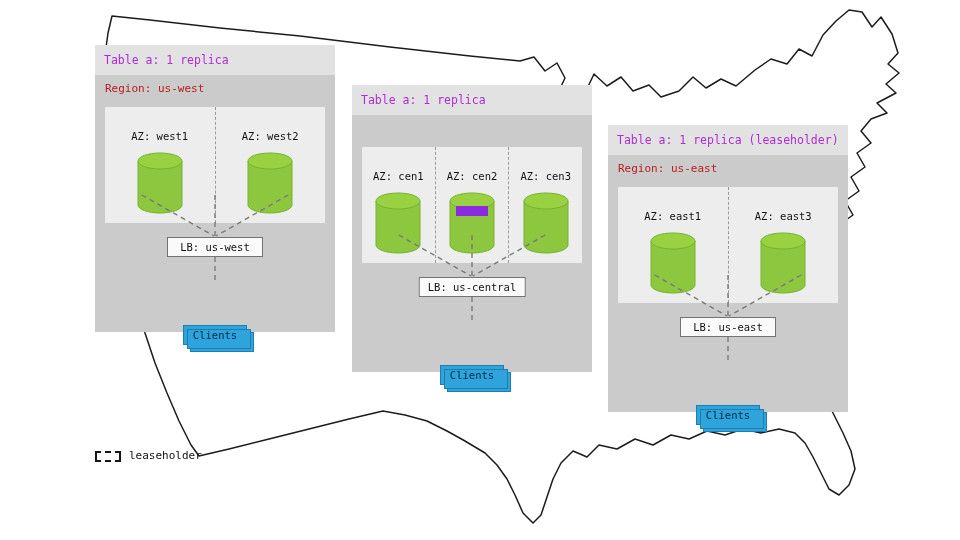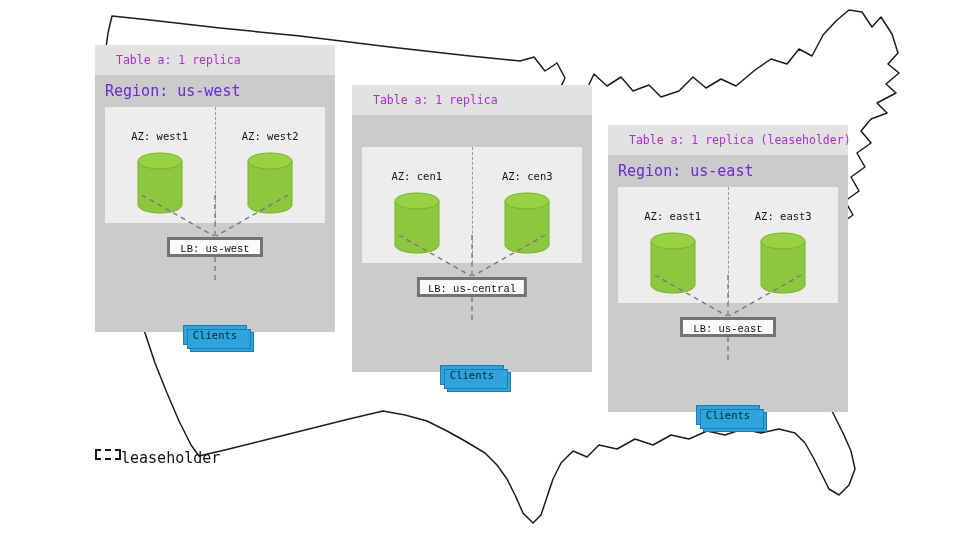--- a/index.html
+++ b/index.html
@@ -22,31 +22,31 @@
     position: absolute;
     width: 240px;
     height: 287px;
     background: #cbcbcb;
     z-index: 2;
   }
   .panel-title {
     height: 30px;
     line-height: 30px;
     background: #e2e2e2;
-    padding-left: 21px;
+    padding-left: 9px;
     font-size: 11.5px;
     color: var(--title-purple, #b22bd8);
     white-space: nowrap;
   }
   .region-label {
     position: absolute;
     top: 37px;
     left: 10px;
-    font-size: 15px;
-    color: #6d28d9;
+    font-size: 11px;
+    color: #b91c1c;
     white-space: nowrap;
   }
   .az-container {
     position: absolute;
     top: 62px;
     left: 10px;
     right: 10px;
     height: 116px;
     background: #ededed;
     display: flex;
@@ -100,27 +100,26 @@
   .lb-box {
     position: absolute;
     top: 192px;
     left: 50%;
     transform: translateX(-50%);
     min-width: 96px;
     height: 20px;
     line-height: 18px;
     text-align: center;
     background: #fafafa;
-    border: 3px solid #737373;
+    border: 1px solid #737373;
     font-size: 10.5px;
     color: #111111;
     padding: 0 8px;
     white-space: nowrap;
     z-index: 2;
-    font-family: Liberation Mono, monospace;
   }
   .clients-box {
     position: absolute;
     top: 240px;
     left: 50%;
     margin-left: -32px;
     width: 64px;
     height: 20px;
     line-height: 18px;
     text-align: center;
@@ -147,24 +146,24 @@
     left: 5.5px; top: 5.5px;
     width: 100%; height: 100%;
     background: var(--client-blue, #2ea3dc);
     border: 1px solid #1d7fb0;
   }
   .legend {
     position: absolute;
     left: 95px;
     top: 449px;
     display: flex;
-    align-items: flex-start;
-    gap: 0;
+    align-items: flex-end;
+    gap: 8px;
     z-index: 2;
-    font-size: 15px;
+    font-size: 11px;
     color: #111111;
   }
   .legend-swatch {
     display: inline-block;
     width: 26px;
     height: 11px;
     border: 2px dashed #161616;
     background: #ffffff;
   }
 </style>
@@ -222,20 +221,29 @@
       <div class="az-col">
         <div class="az-label">AZ: cen1</div>
         <div class="cyl-wrap">
           <svg width="46" height="62" viewBox="0 0 46 62">
               <path d="M1 9 v44 a22 8 0 0 0 44 0 V9" fill="#8dc63f" stroke="#76b32c"></path>
               <ellipse cx="23" cy="9" rx="22" ry="8" fill="#9ad142" stroke="#76b32c"></ellipse>
             </svg>
         </div>
       </div>
       <div class="az-col">
+        <div class="az-label">AZ: cen2</div>
+        <div class="cyl-wrap">
+          <svg width="46" height="62" viewBox="0 0 46 62">
+              <path d="M1 9 v44 a22 8 0 0 0 44 0 V9" fill="#8dc63f" stroke="#76b32c"></path>
+              <ellipse cx="23" cy="9" rx="22" ry="8" fill="#9ad142" stroke="#76b32c"></ellipse>
+            </svg>
+        <div class="replica-bar"></div></div>
+      </div>
+      <div class="az-col">
         <div class="az-label">AZ: cen3</div>
         <div class="cyl-wrap">
           <svg width="46" height="62" viewBox="0 0 46 62">
               <path d="M1 9 v44 a22 8 0 0 0 44 0 V9" fill="#8dc63f" stroke="#76b32c"></path>
               <ellipse cx="23" cy="9" rx="22" ry="8" fill="#9ad142" stroke="#76b32c"></ellipse>
             </svg>
         </div>
       </div>
     </div>
     <svg class="connectors" viewBox="0 0 240 287">

